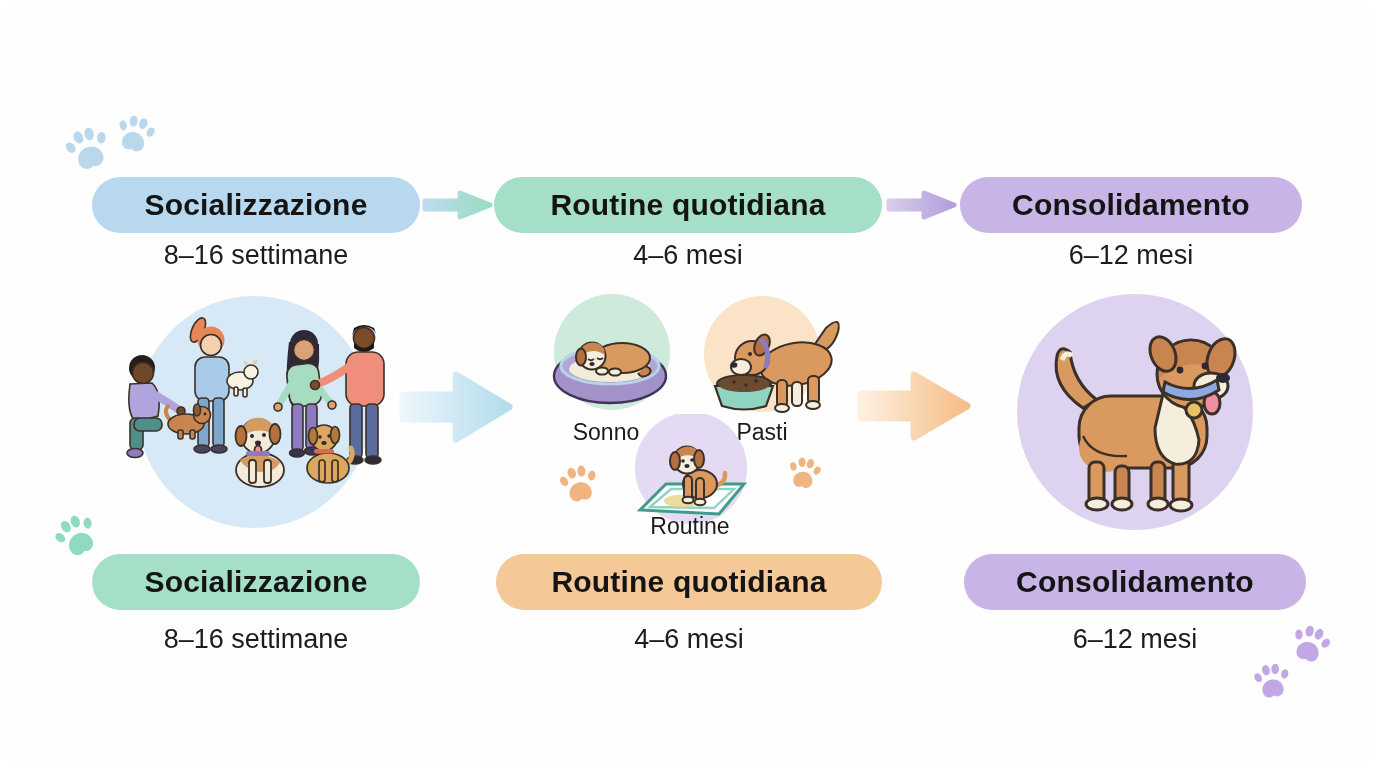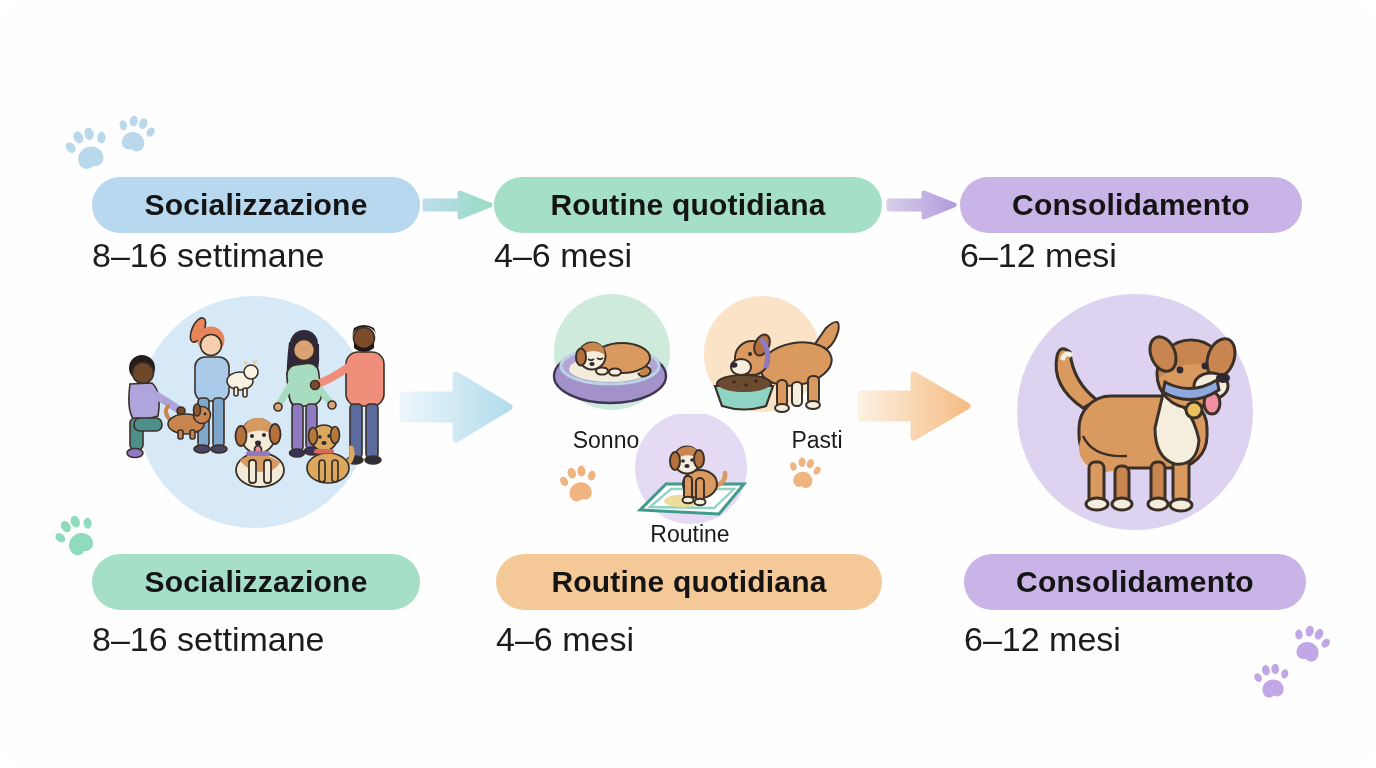--- a/index.html
+++ b/index.html
@@ -10,26 +10,26 @@
     color:#141414;
     border-radius:30px;
   }
   .abs{position:absolute;}
   .pill{
     position:absolute;height:56px;border-radius:28px;
     display:flex;align-items:center;justify-content:center;
     font-weight:700;font-size:30px;letter-spacing:.2px;color:#141414;
   }
   .duration{
-    position:absolute;height:34px;line-height:34px;text-align:left;
-    font-size:34px;font-weight:400;color:#1c1c1c;
+    position:absolute;height:34px;line-height:34px;text-align:center;
+    font-size:27px;font-weight:400;color:#1c1c1c;
   }
   .icon-label{
     position:absolute;height:28px;line-height:28px;text-align:center;
-    font-size:23px;font-weight:400;color:#1b1b1b;margin-top:8px;
+    font-size:23px;font-weight:400;color:#1b1b1b;
   }
   .paw{position:absolute;}
   svg{display:block;}
   .hidden-defs{position:absolute;width:0;height:0;overflow:hidden;}
 </style>
 </head>
 <body>
 
 <div class="canvas">
 
@@ -248,21 +248,21 @@
     </g>
     <g stroke="#3a3028" stroke-width="2.2">
       <ellipse cx="44" cy="92" rx="27" ry="9" fill="#6b4a32"></ellipse>
       <path d="M15 94 L 73 94 L 66 114 Q 44 121 22 114 Z" fill="#8fd4c2"></path>
       <ellipse cx="44" cy="92" rx="26" ry="8" fill="#6b4a32" stroke="none"></ellipse>
       <circle cx="34" cy="90" r="1.8" fill="#3d2a1c" stroke="none"></circle>
       <circle cx="46" cy="93" r="1.8" fill="#3d2a1c" stroke="none"></circle>
       <circle cx="56" cy="89" r="1.8" fill="#3d2a1c" stroke="none"></circle>
     </g>
   </svg>
-  <div class="icon-label" style="left:747px;top:418px;width:140px">Pasti</div>
+  <div class="icon-label" style="left:692px;top:418px;width:140px">Pasti</div>
 
   <svg class="abs" style="left:626px;top:414px" width="130" height="122" viewBox="0 0 130 122">
     <circle cx="65" cy="54" r="56" fill="#e4daf3"></circle>
     <g stroke="#3f9c8c" stroke-width="3">
       <polygon points="14,96 40,70 118,70 93,100" fill="#ffffff"></polygon>
       <polygon points="24,93 45,75 108,75 88,94" fill="none" stroke="#8fd4c2" stroke-width="2.4"></polygon>
     </g>
     <ellipse cx="56" cy="87" rx="18" ry="6.5" fill="#e9d68c" opacity="0.85"></ellipse>
     <g stroke="#3a3028" stroke-width="2">
       <path d="M90 72 q 10 -4 9 -13" fill="none" stroke="#d9995f" stroke-width="4.5" stroke-linecap="round"></path>

